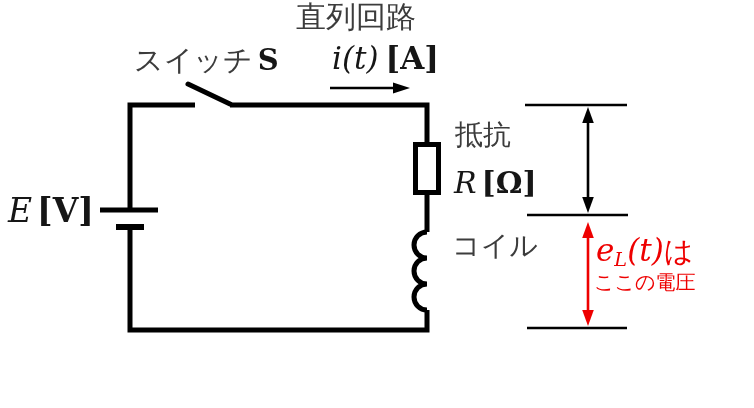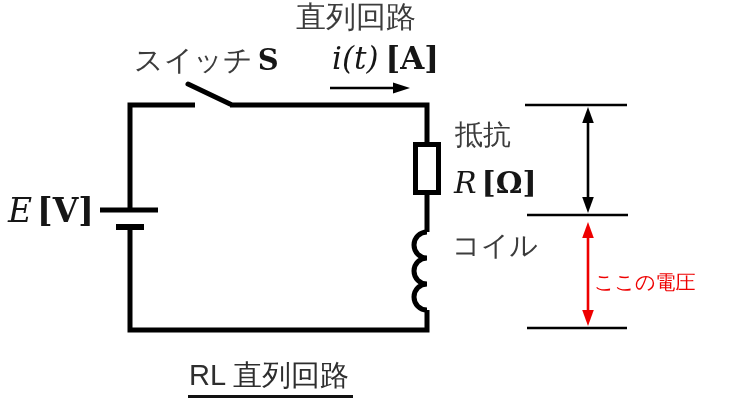--- a/index.html
+++ b/index.html
@@ -91,17 +91,19 @@
   </div>
 
   <div class="lbl jp" style="left:455px;top:119px;font-size:28px;">抵抗</div>
   <div class="lbl" style="left:454px;top:166px;font-size:30px;">
     <span class="math">R</span><span class="unit" style="margin-left:5px;">[Ω]</span>
   </div>
 
   <div class="lbl jp" style="left:452px;top:230px;font-size:28px;">コイル</div>
 
 
+  <div class="lbl math red" style="left:596px;top:233px;font-size:31px;">
+    <span>e</span><span class="sub">L</span><span>(t)</span><span style="font-style:normal;font-family:'Liberation Sans',sans-serif;font-size:29px;">は</span>
+  </div>
   <div class="lbl red" style="left:594px;top:271px;font-size:20px;">ここの電圧</div>
 
-  <div class="lbl title" style="left:188px;top:359px;font-size:29px;">RL 直列回路</div>
 
 </div>
 
 </body></html>

